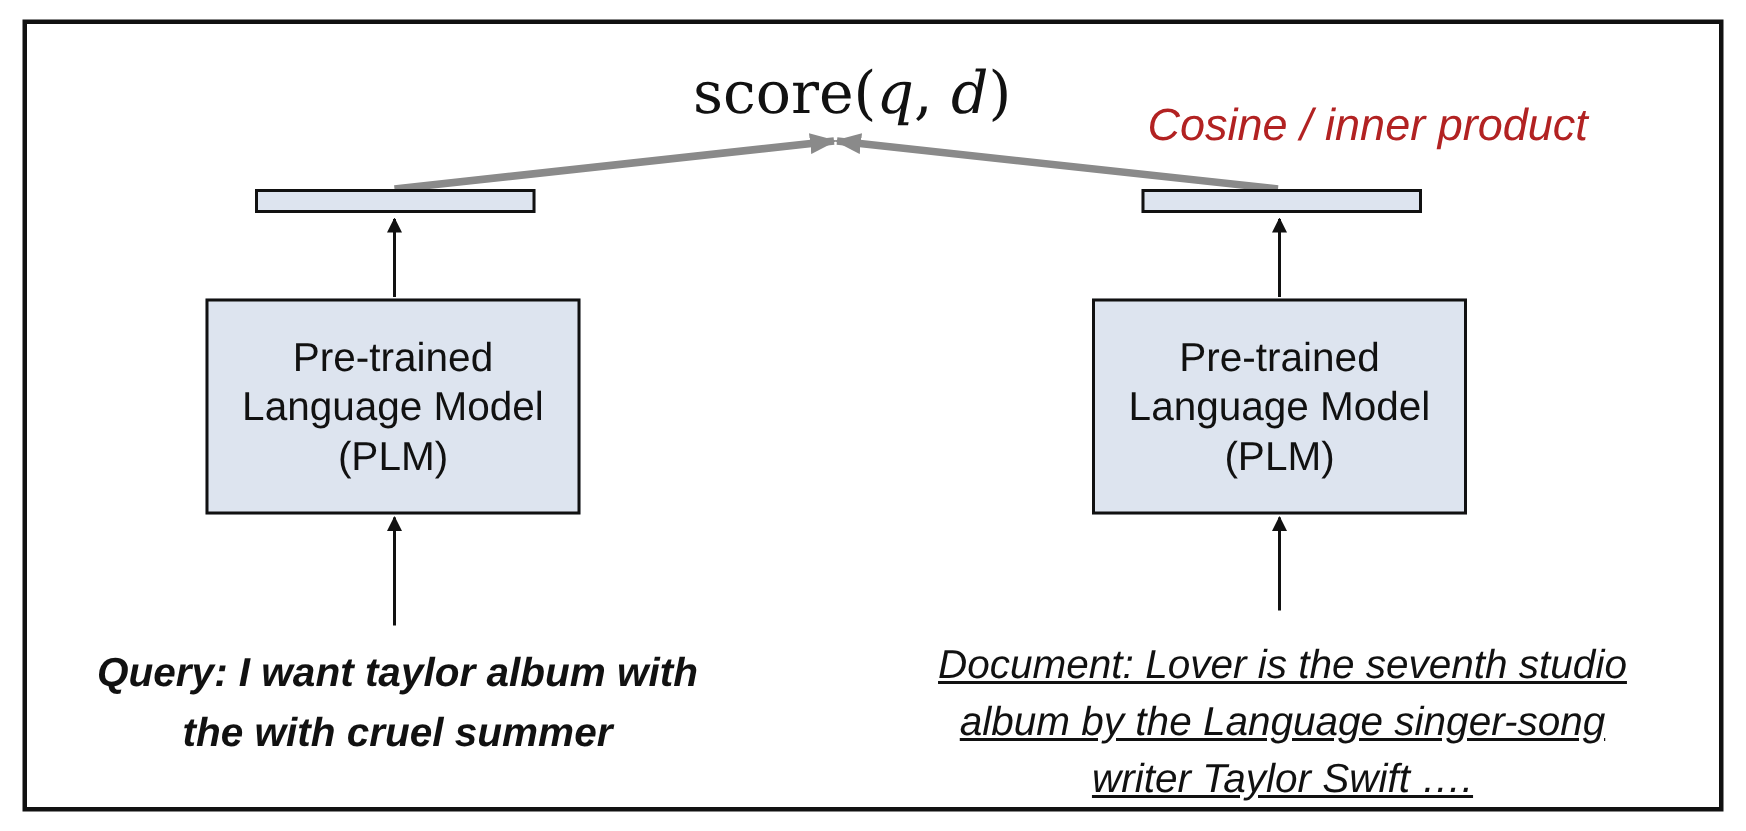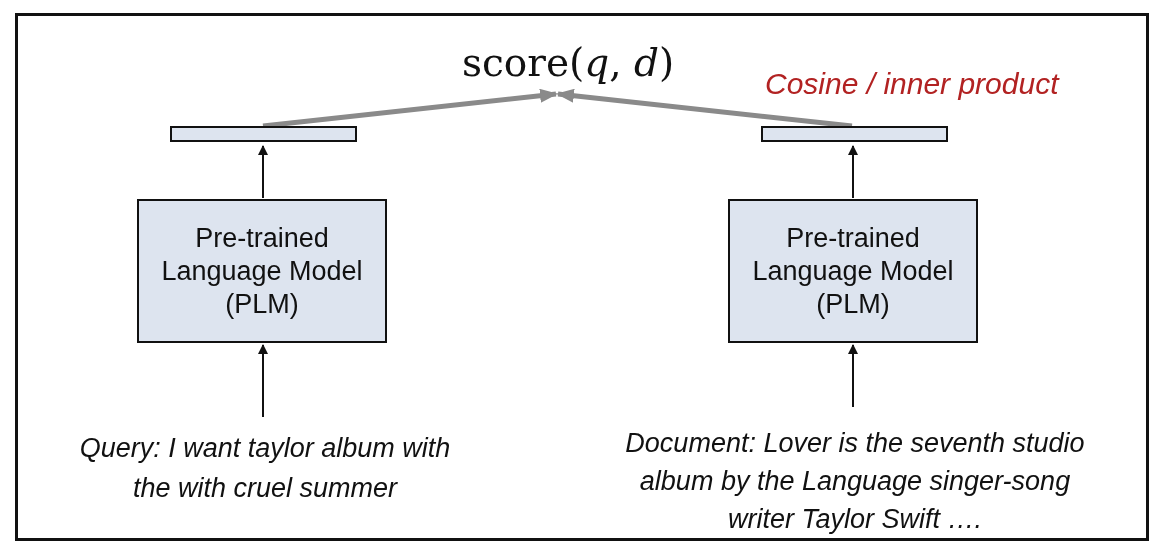--- a/index.html
+++ b/index.html
@@ -6,22 +6,22 @@
   body { width: 1164px; height: 554px; position: relative; overflow: hidden; font-family: "Liberation Sans", "DejaVu Sans", sans-serif; }
   .frame { position: absolute; left: 15px; top: 13px; width: 1128px; height: 522px; border: 3px solid #111; box-sizing: content-box; }
   svg.lines { position: absolute; left: 0; top: 0; }
   .emb { position: absolute; height: 16px; background: #dde4ef; border: 2px solid #111; box-sizing: border-box; }
   .plm { position: absolute; width: 250px; height: 144px; background: #dde4ef; border: 2px solid #111; box-sizing: border-box;
          display: flex; flex-direction: column; justify-content: center; align-items: center; font-size: 27px; line-height: 33px; color: #111; }
   .score { position: absolute; left: 462px; top: 40px; font-family: "DejaVu Serif", "Liberation Serif", serif; font-size: 39px; color: #111; }
   .score i { font-style: italic; }
   .cosine { position: absolute; left: 765px; top: 67px; font-size: 30px; font-style: italic; color: #b22222; }
   .query, .doc { position: absolute; font-size: 27px; font-style: italic; color: #111; text-align: center; line-height: 40px; }
-  .query { left: 30px; width: 470px; top: 428px; }
-  .doc { left: 580px; width: 550px; top: 424px; line-height: 38px; }
+  .query { left: 30px; width: 470px; top: 428px; font-weight: bold; }
+  .doc { left: 580px; width: 550px; top: 424px; line-height: 38px; text-decoration: underline; }
 </style>
 </head>
 <body>
 
 <div class="frame"></div>
 
 <svg class="lines" width="1164" height="554">
   <defs>
     <marker id="blk" markerWidth="10" markerHeight="10" refX="9" refY="5" orient="auto" markerUnits="userSpaceOnUse">
       <path d="M0,0 L10,5 L0,10 z" fill="#111"></path>

